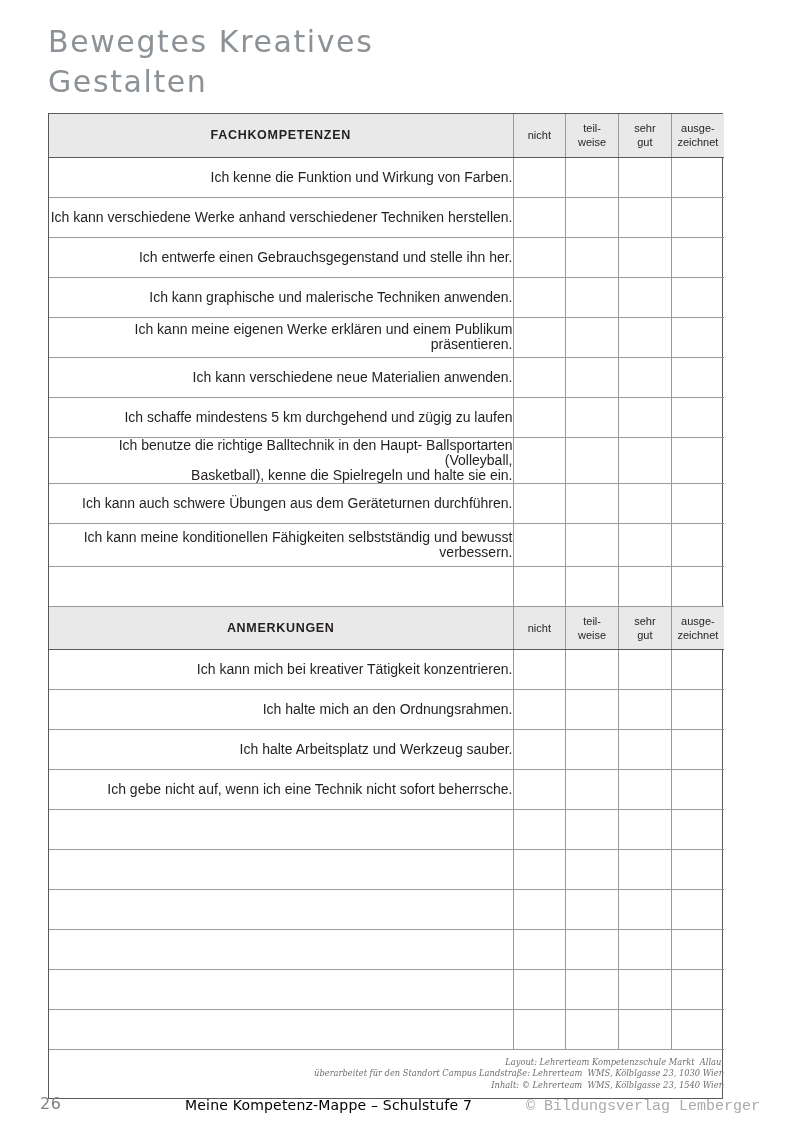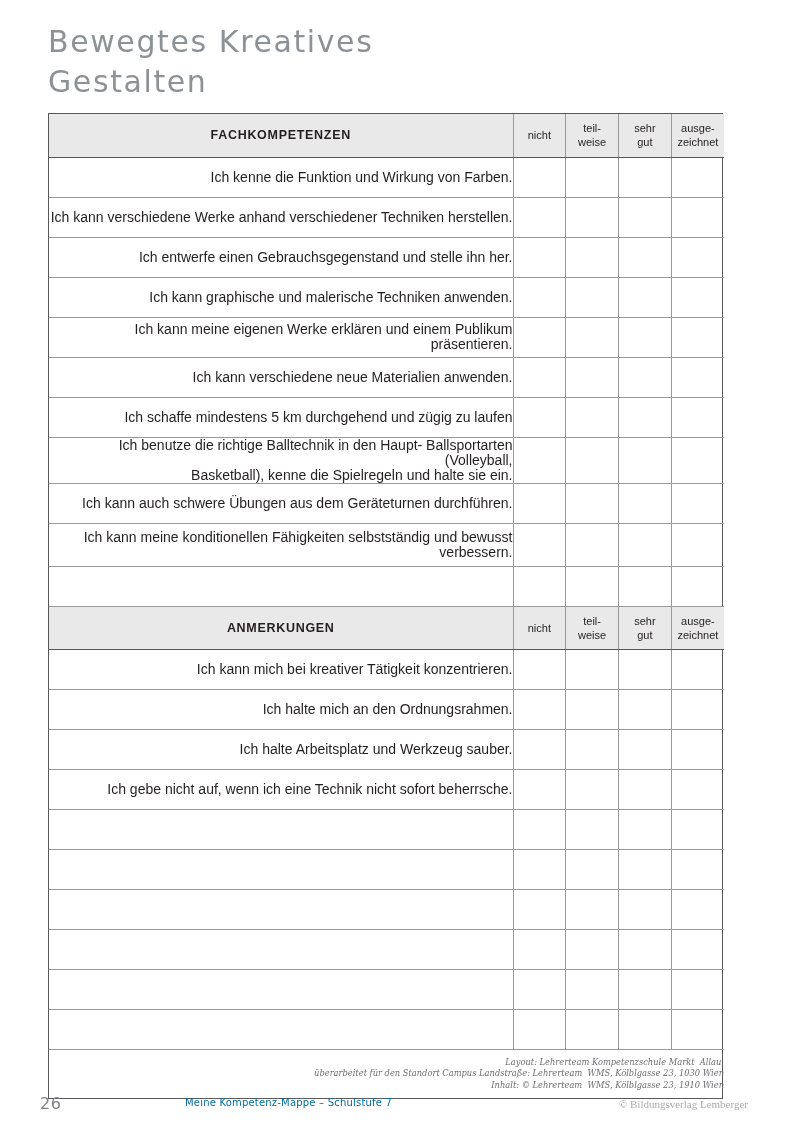--- a/index.html
+++ b/index.html
@@ -125,30 +125,30 @@
     font-size: 16px;
     font-weight: 400;
     color: #808285;
     letter-spacing: 0.5px;
   }
   .foot-center {
     position: absolute;
     left: 145px;
     top: 3px;
     font-family: "DejaVu Sans", sans-serif;
-    font-size: 10px;
+    font-size: 14px;
     letter-spacing: 0.2px;
-    color: #0369a1;
+    color: #000000;
   }
   .foot-right {
     position: absolute;
-    right: 12px;
+    right: 0;
     top: 4px;
-    font-family: Liberation Serif, serif;
-    font-size: 11px;
+    font-family: Liberation Mono, monospace;
+    font-size: 15px;
     color: #a7abae;
   }
 </style>
 </head>
 <body>
 
 <div class="page-title">Bewegtes Kreatives
 Gestalten</div>
 
 <div class="sheet">
@@ -386,21 +386,21 @@
           <td class="rate-cell"></td>
           <td class="rate-cell"></td>
           <td class="rate-cell"></td>
           <td class="rate-cell"></td>
         </tr>
         <tr class="credits">
           <td colspan="5">
             <div class="credits-text">
               <span>Layout: Lehrerteam Kompetenzschule Markt  Allau,</span>
               <span>überarbeitet für den Standort Campus Landstraße: Lehrerteam  WMS, Kölblgasse 23, 1030 Wien</span>
-              <span>Inhalt: © Lehrerteam  WMS, Kölblgasse 23, 1910 Wien</span>
+              <span>Inhalt: © Lehrerteam  WMS, Kölblgasse 23, 1540 Wien</span>
             </div>
           </td>
         </tr>
       </tbody>
   </table>
 </div>
 
 <div class="page-foot">
   <div class="foot-num">26</div>
   <div class="foot-center">Meine Kompetenz-Mappe – Schulstufe 7</div>

